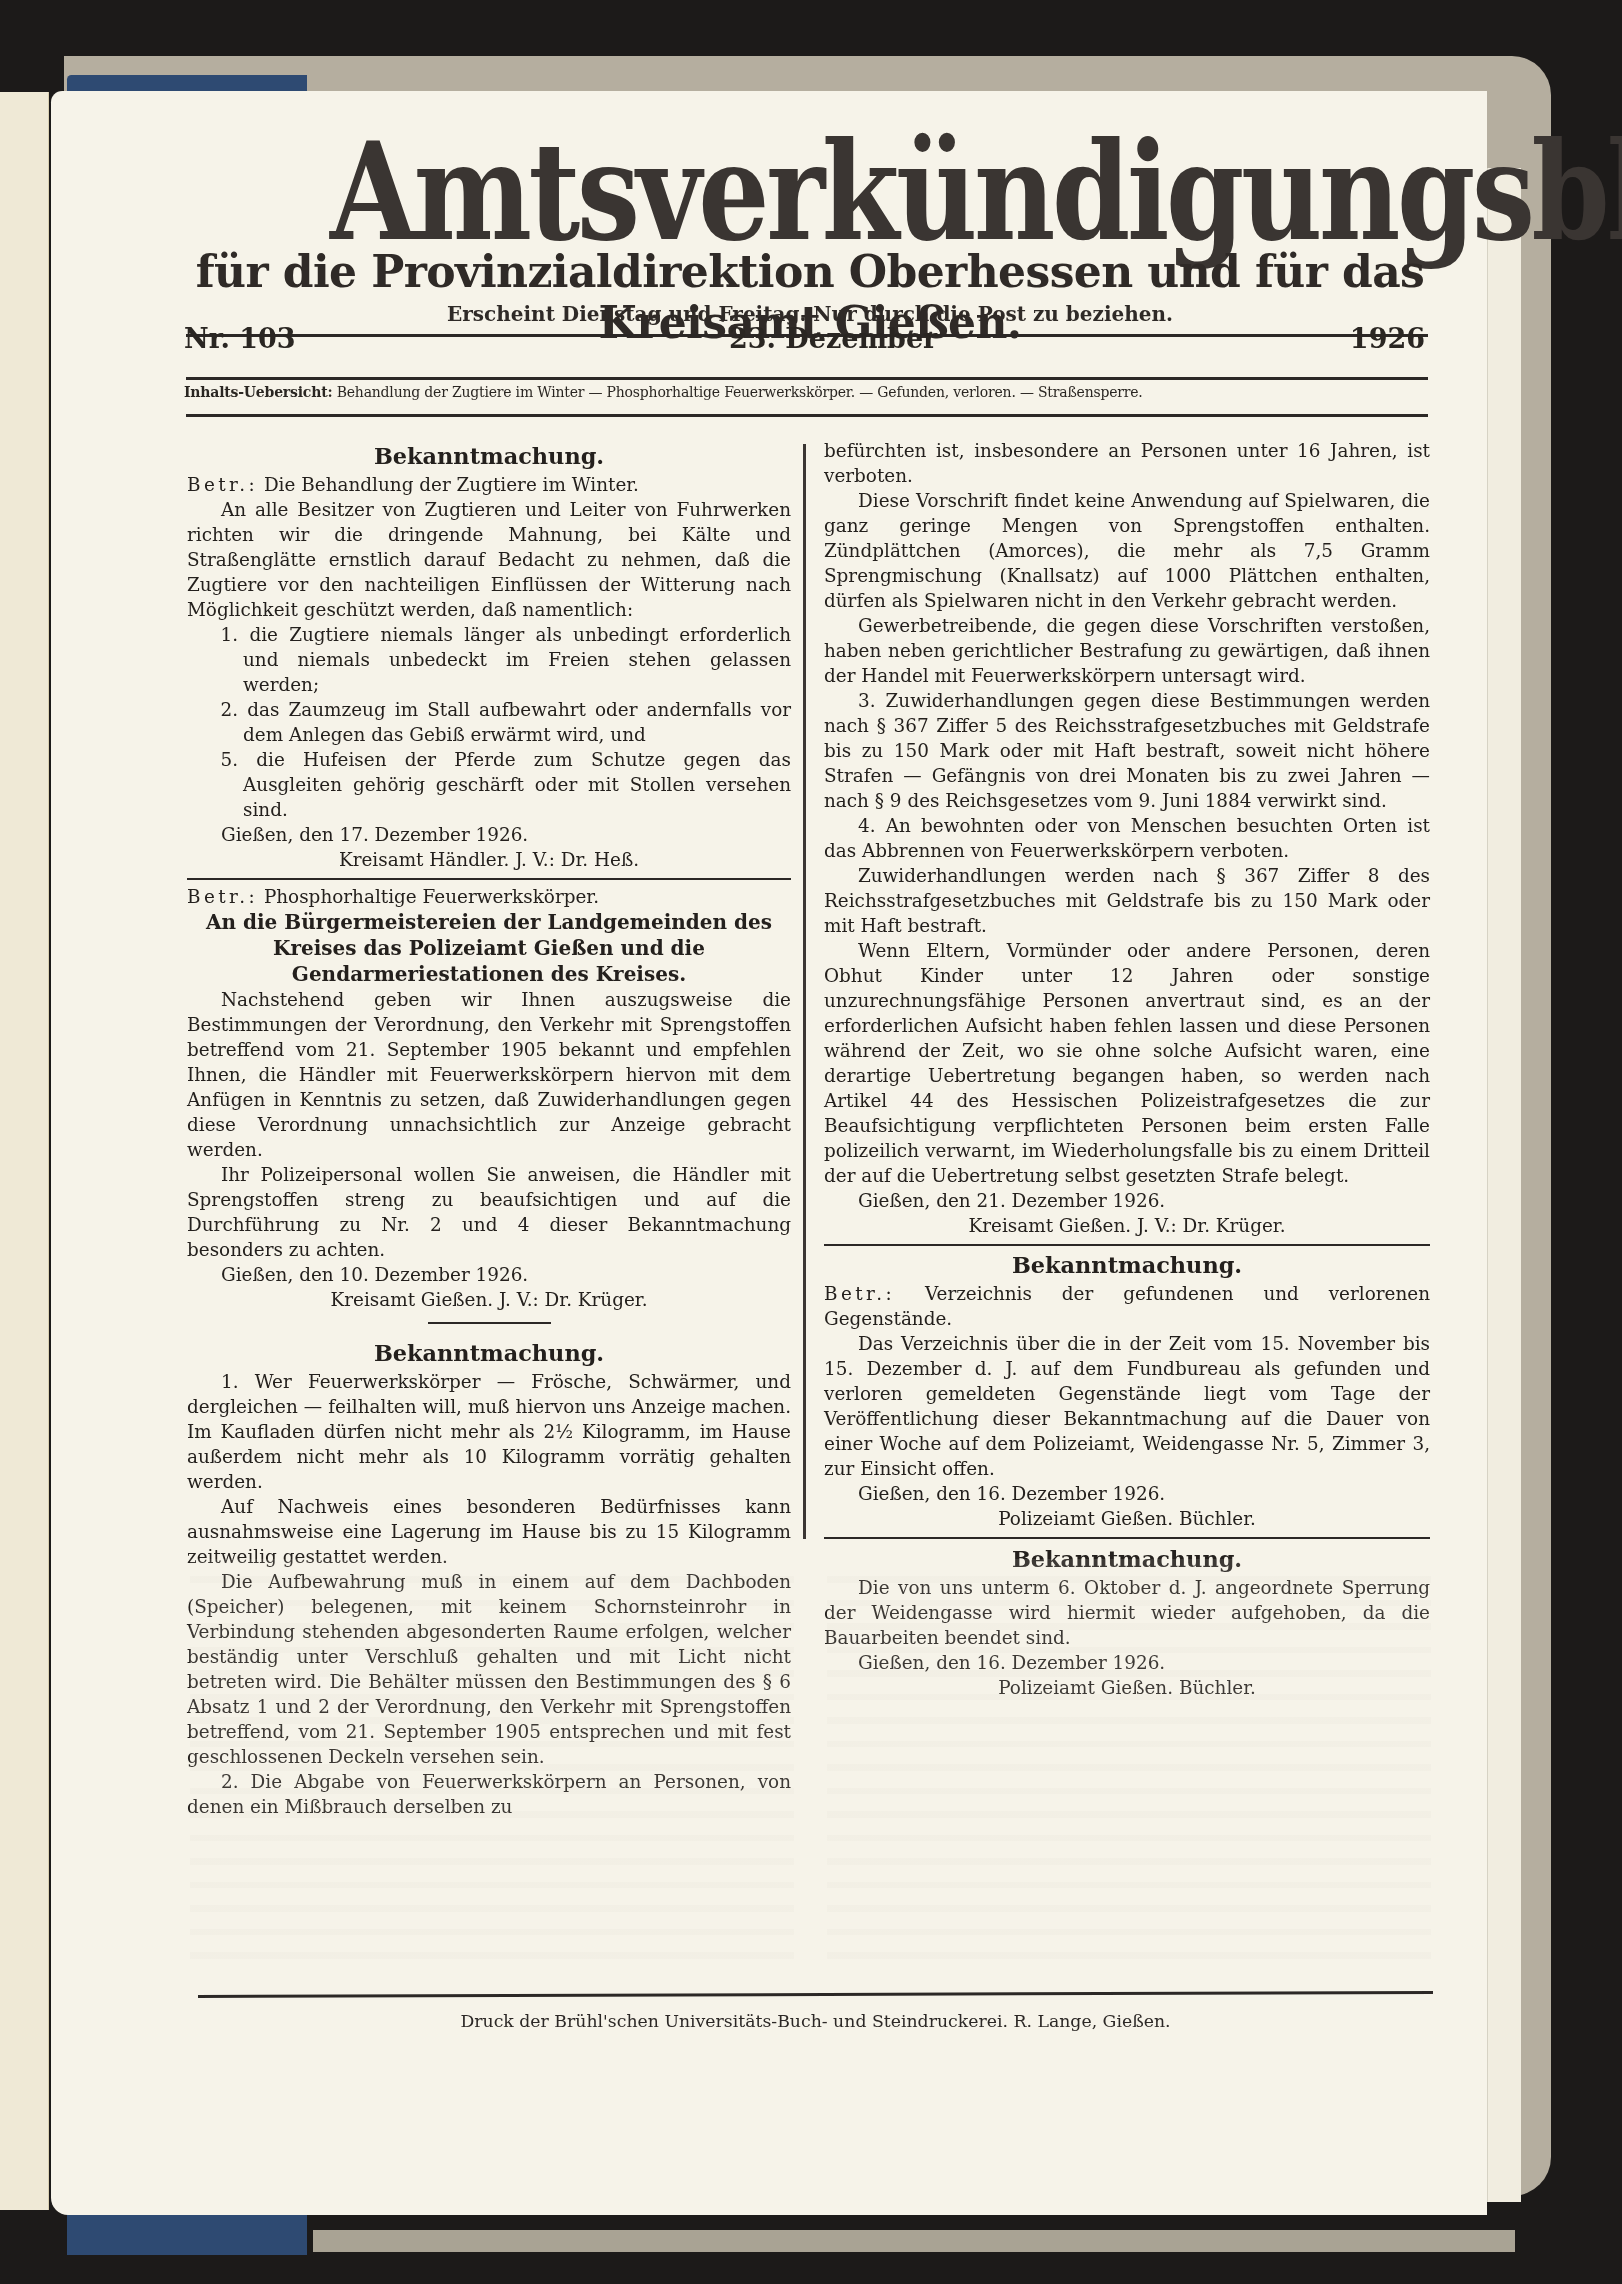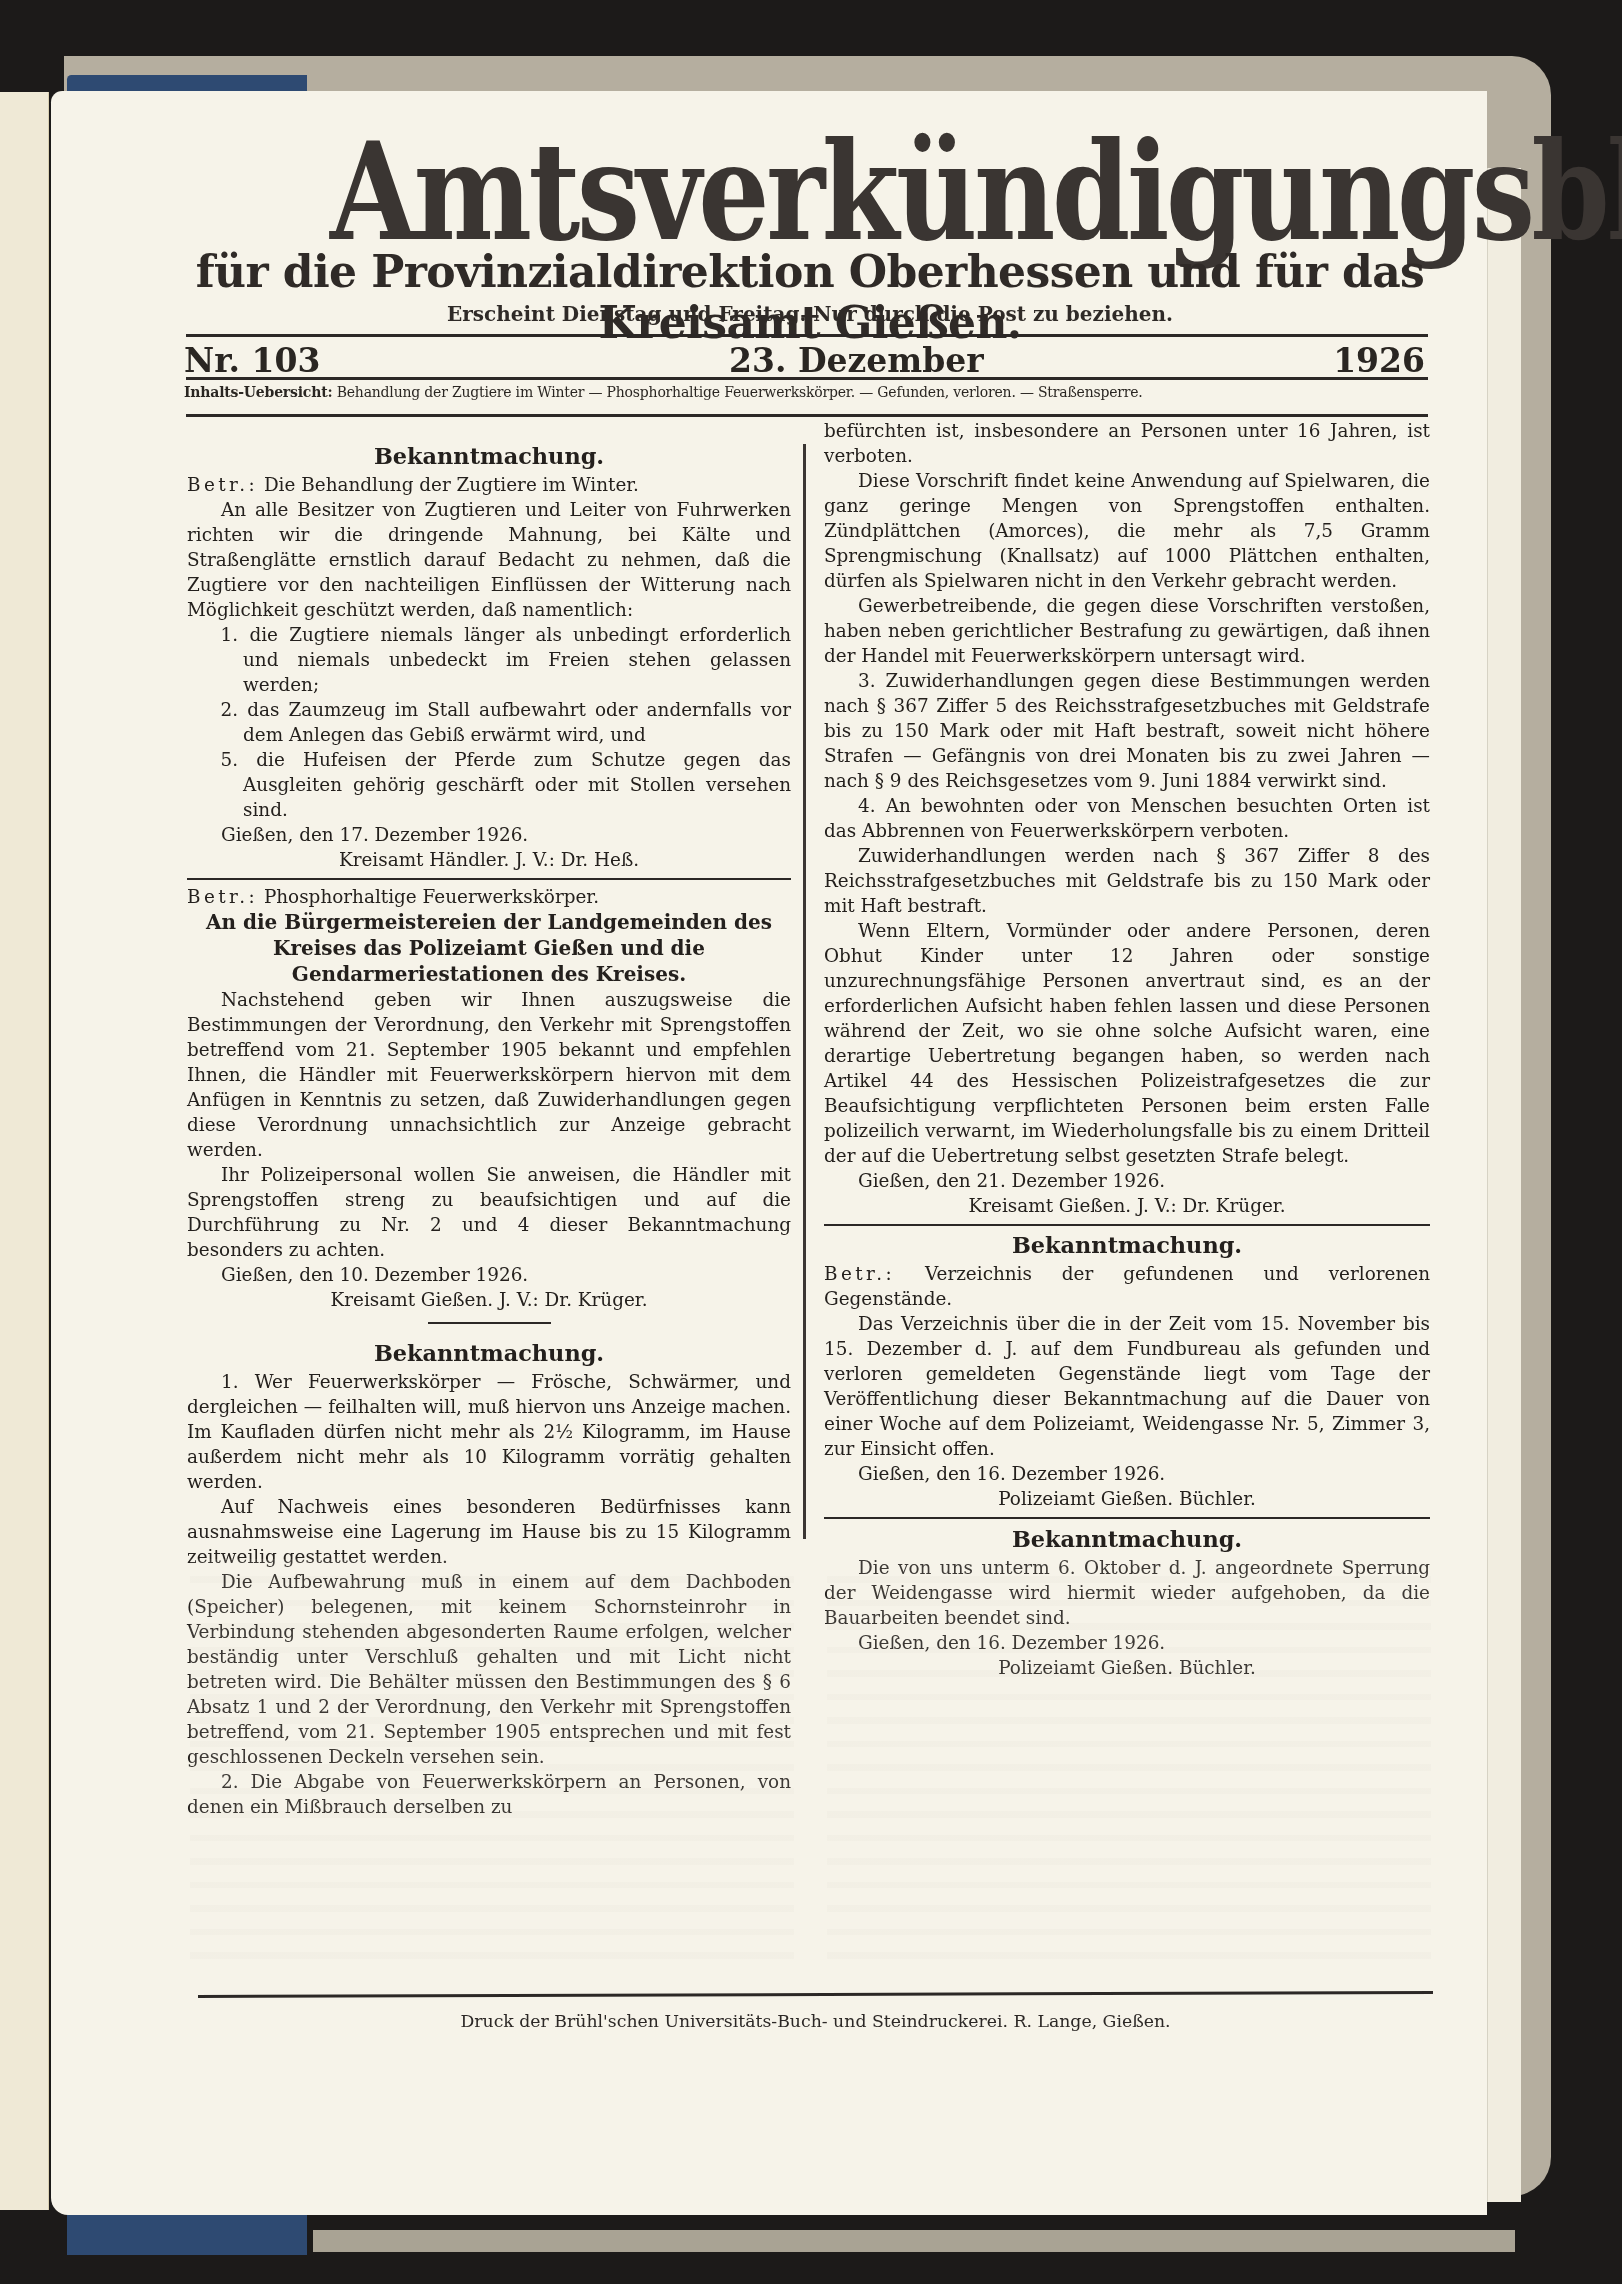--- a/index.html
+++ b/index.html
@@ -38,31 +38,31 @@
     }
     .masthead-sub {
       position:absolute; left:184px; top:246px; width:1252px; text-align:center;
       font-weight:bold; font-size:44px; color:#2f2a27; letter-spacing:-0.6px;
     }
     .masthead-note {
       position:absolute; left:184px; top:302px; width:1252px; text-align:center;
       font-weight:bold; font-size:20px; color:#2f2a27;
     }
     .rule { position:absolute; background:#2c2826; }
-    .issue-row { position:absolute; left:184px; top:341px; width:1241px; height:34px; font-weight:bold; font-size:33px; }
+    .issue-row { position:absolute; left:184px; top:323px; width:1241px; height:34px; font-weight:bold; font-size:27px; }
     .issue-row span { position:absolute; top:0; }
     .toc {
       position:absolute; left:184px; top:384px; width:1246px; font-size:14px; white-space:nowrap;
       letter-spacing:-0.2px;
     }
     .toc b { font-weight:bold; }
 
     .col { position:absolute; font-size:18.4px; line-height:25px; text-align:justify; color:#24201d; }
     .col-left { left:187px; top:441px; width:604px; }
-    .col-right { left:824px; top:418px; width:606px; }
+    .col-right { left:824px; top:438px; width:606px; }
     .col-divider { position:absolute; left:803px; top:444px; width:3.4px; height:1095px; background:#3b3633; }
 
     .heading { text-align:center; font-weight:bold; font-size:22.4px; line-height:31px; }
     .heading-lg { text-align:center; font-weight:bold; font-size:20px; line-height:26px; }
     .p { text-indent:34px; }
     .betr { text-indent:0; }
     .sp { letter-spacing:3.4px; }
     .ol-item { padding-left:56px; text-indent:-22.4px; }
     .dateline { padding-left:34px; }
     .sign { text-align:center; }

